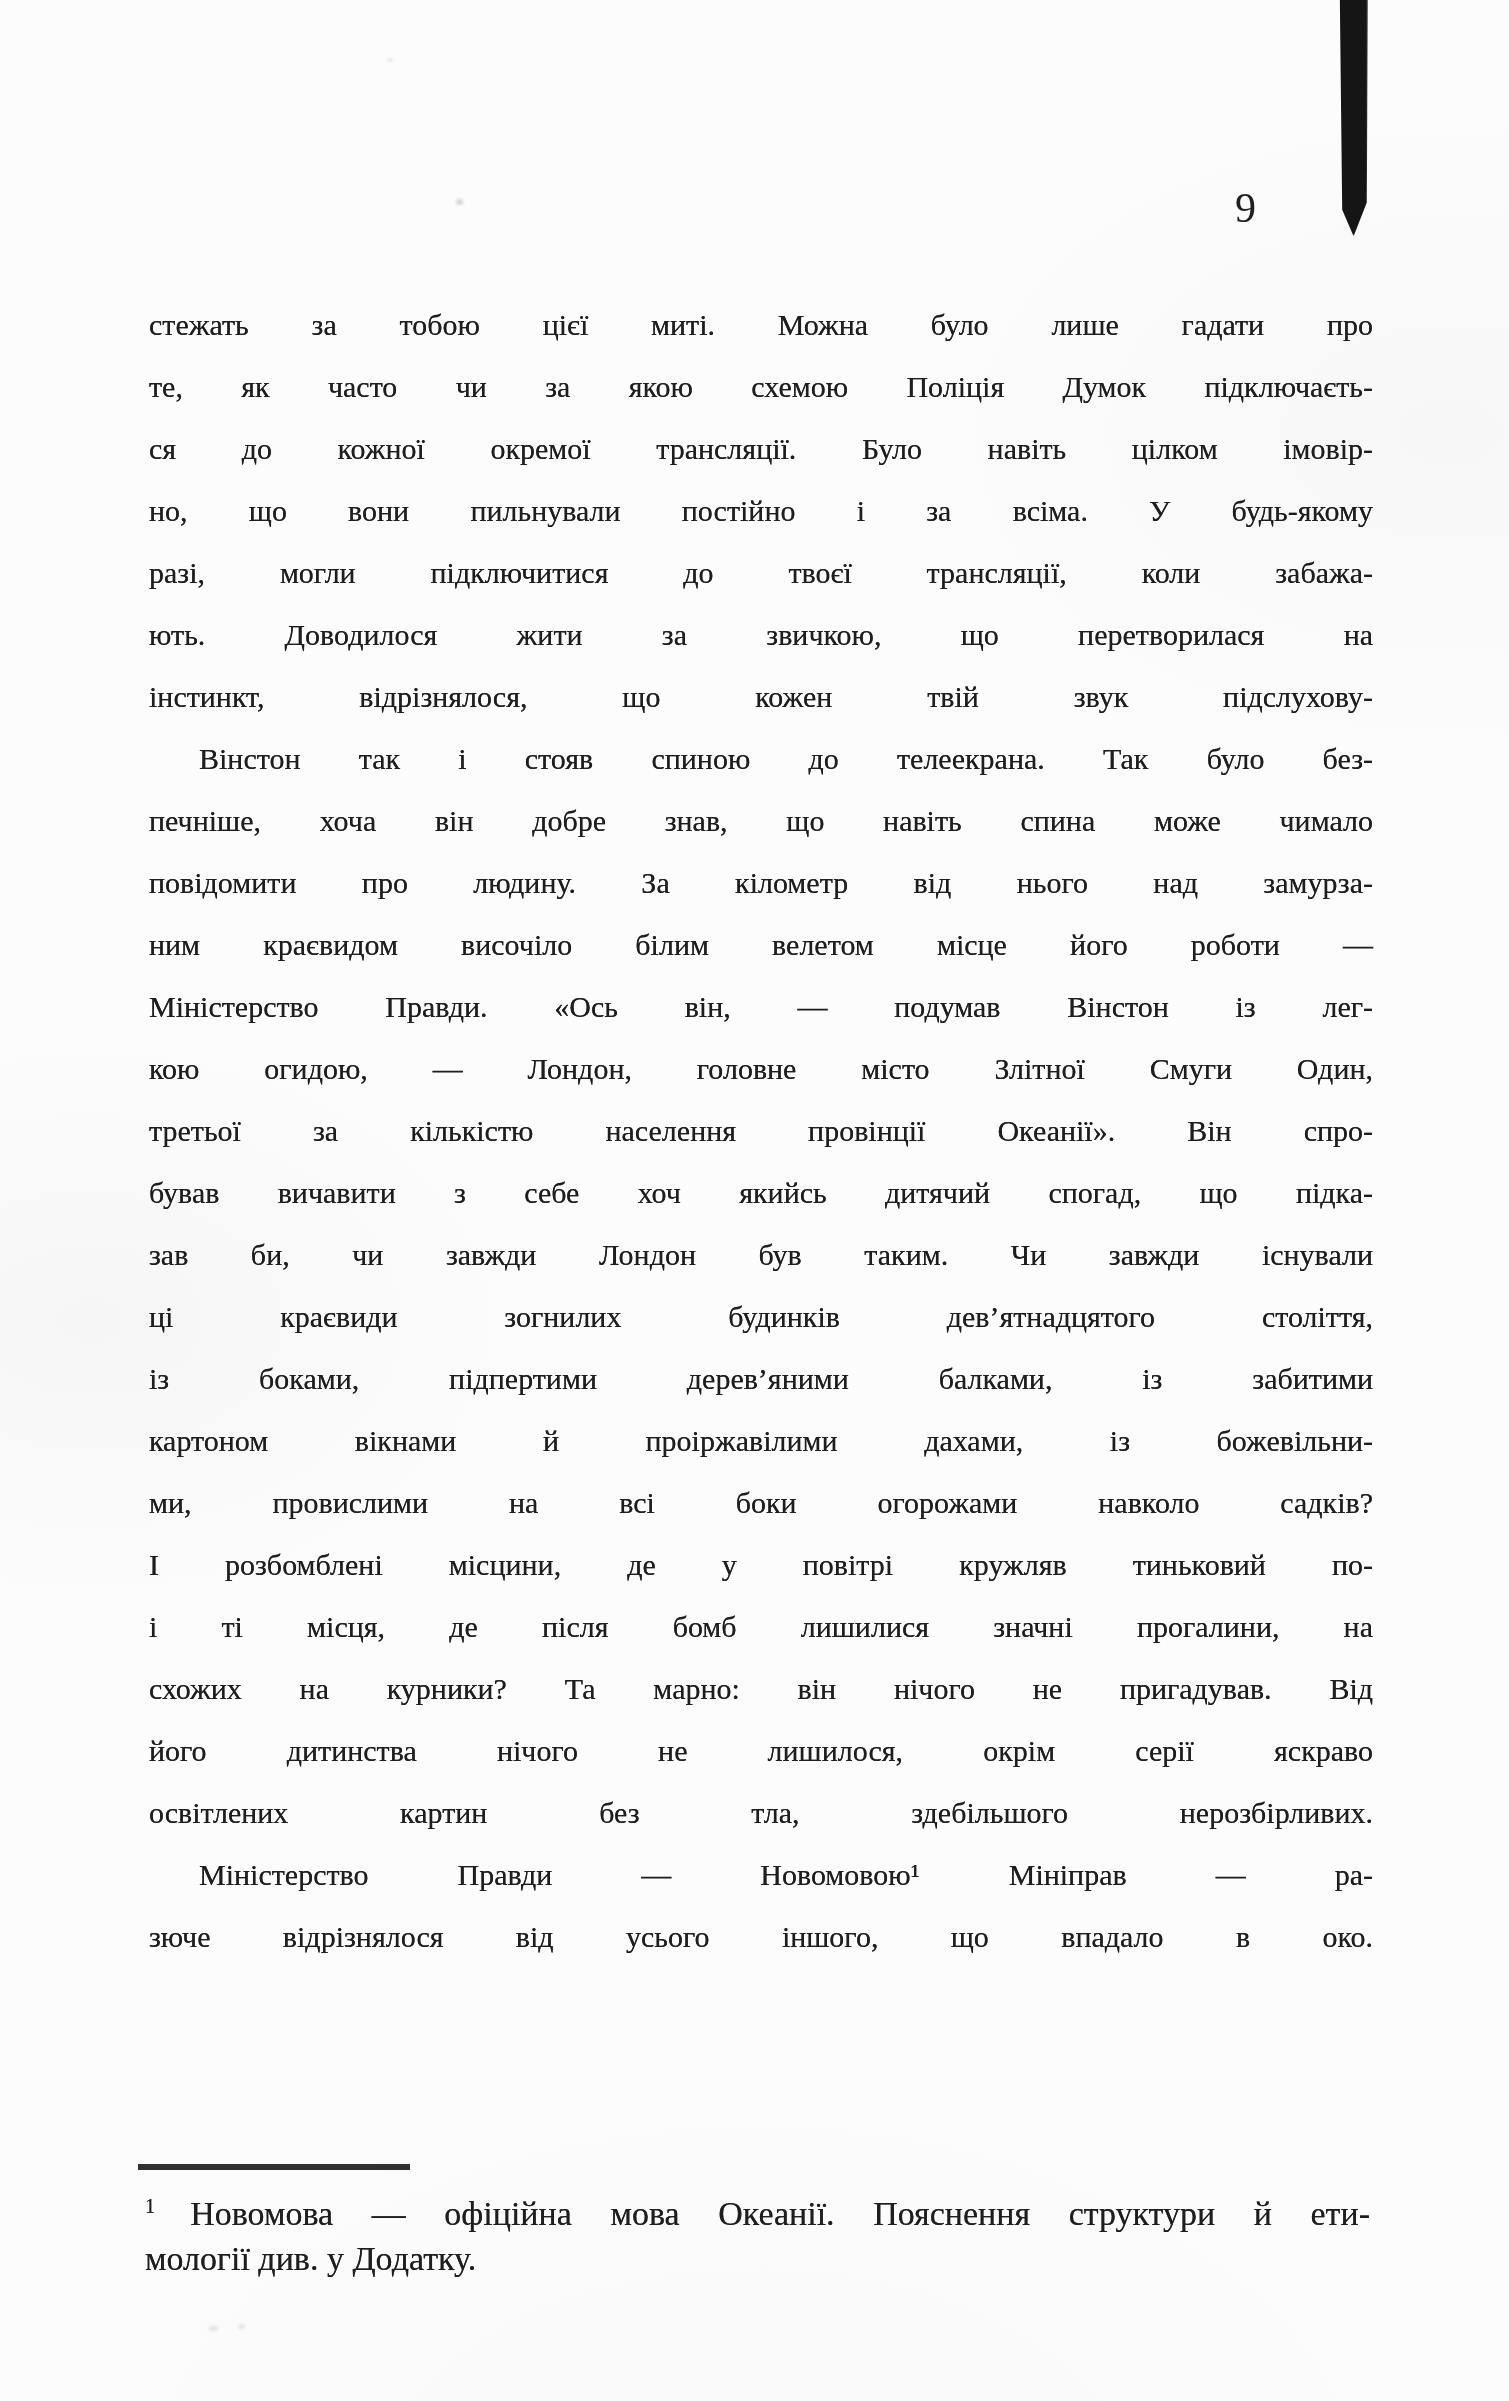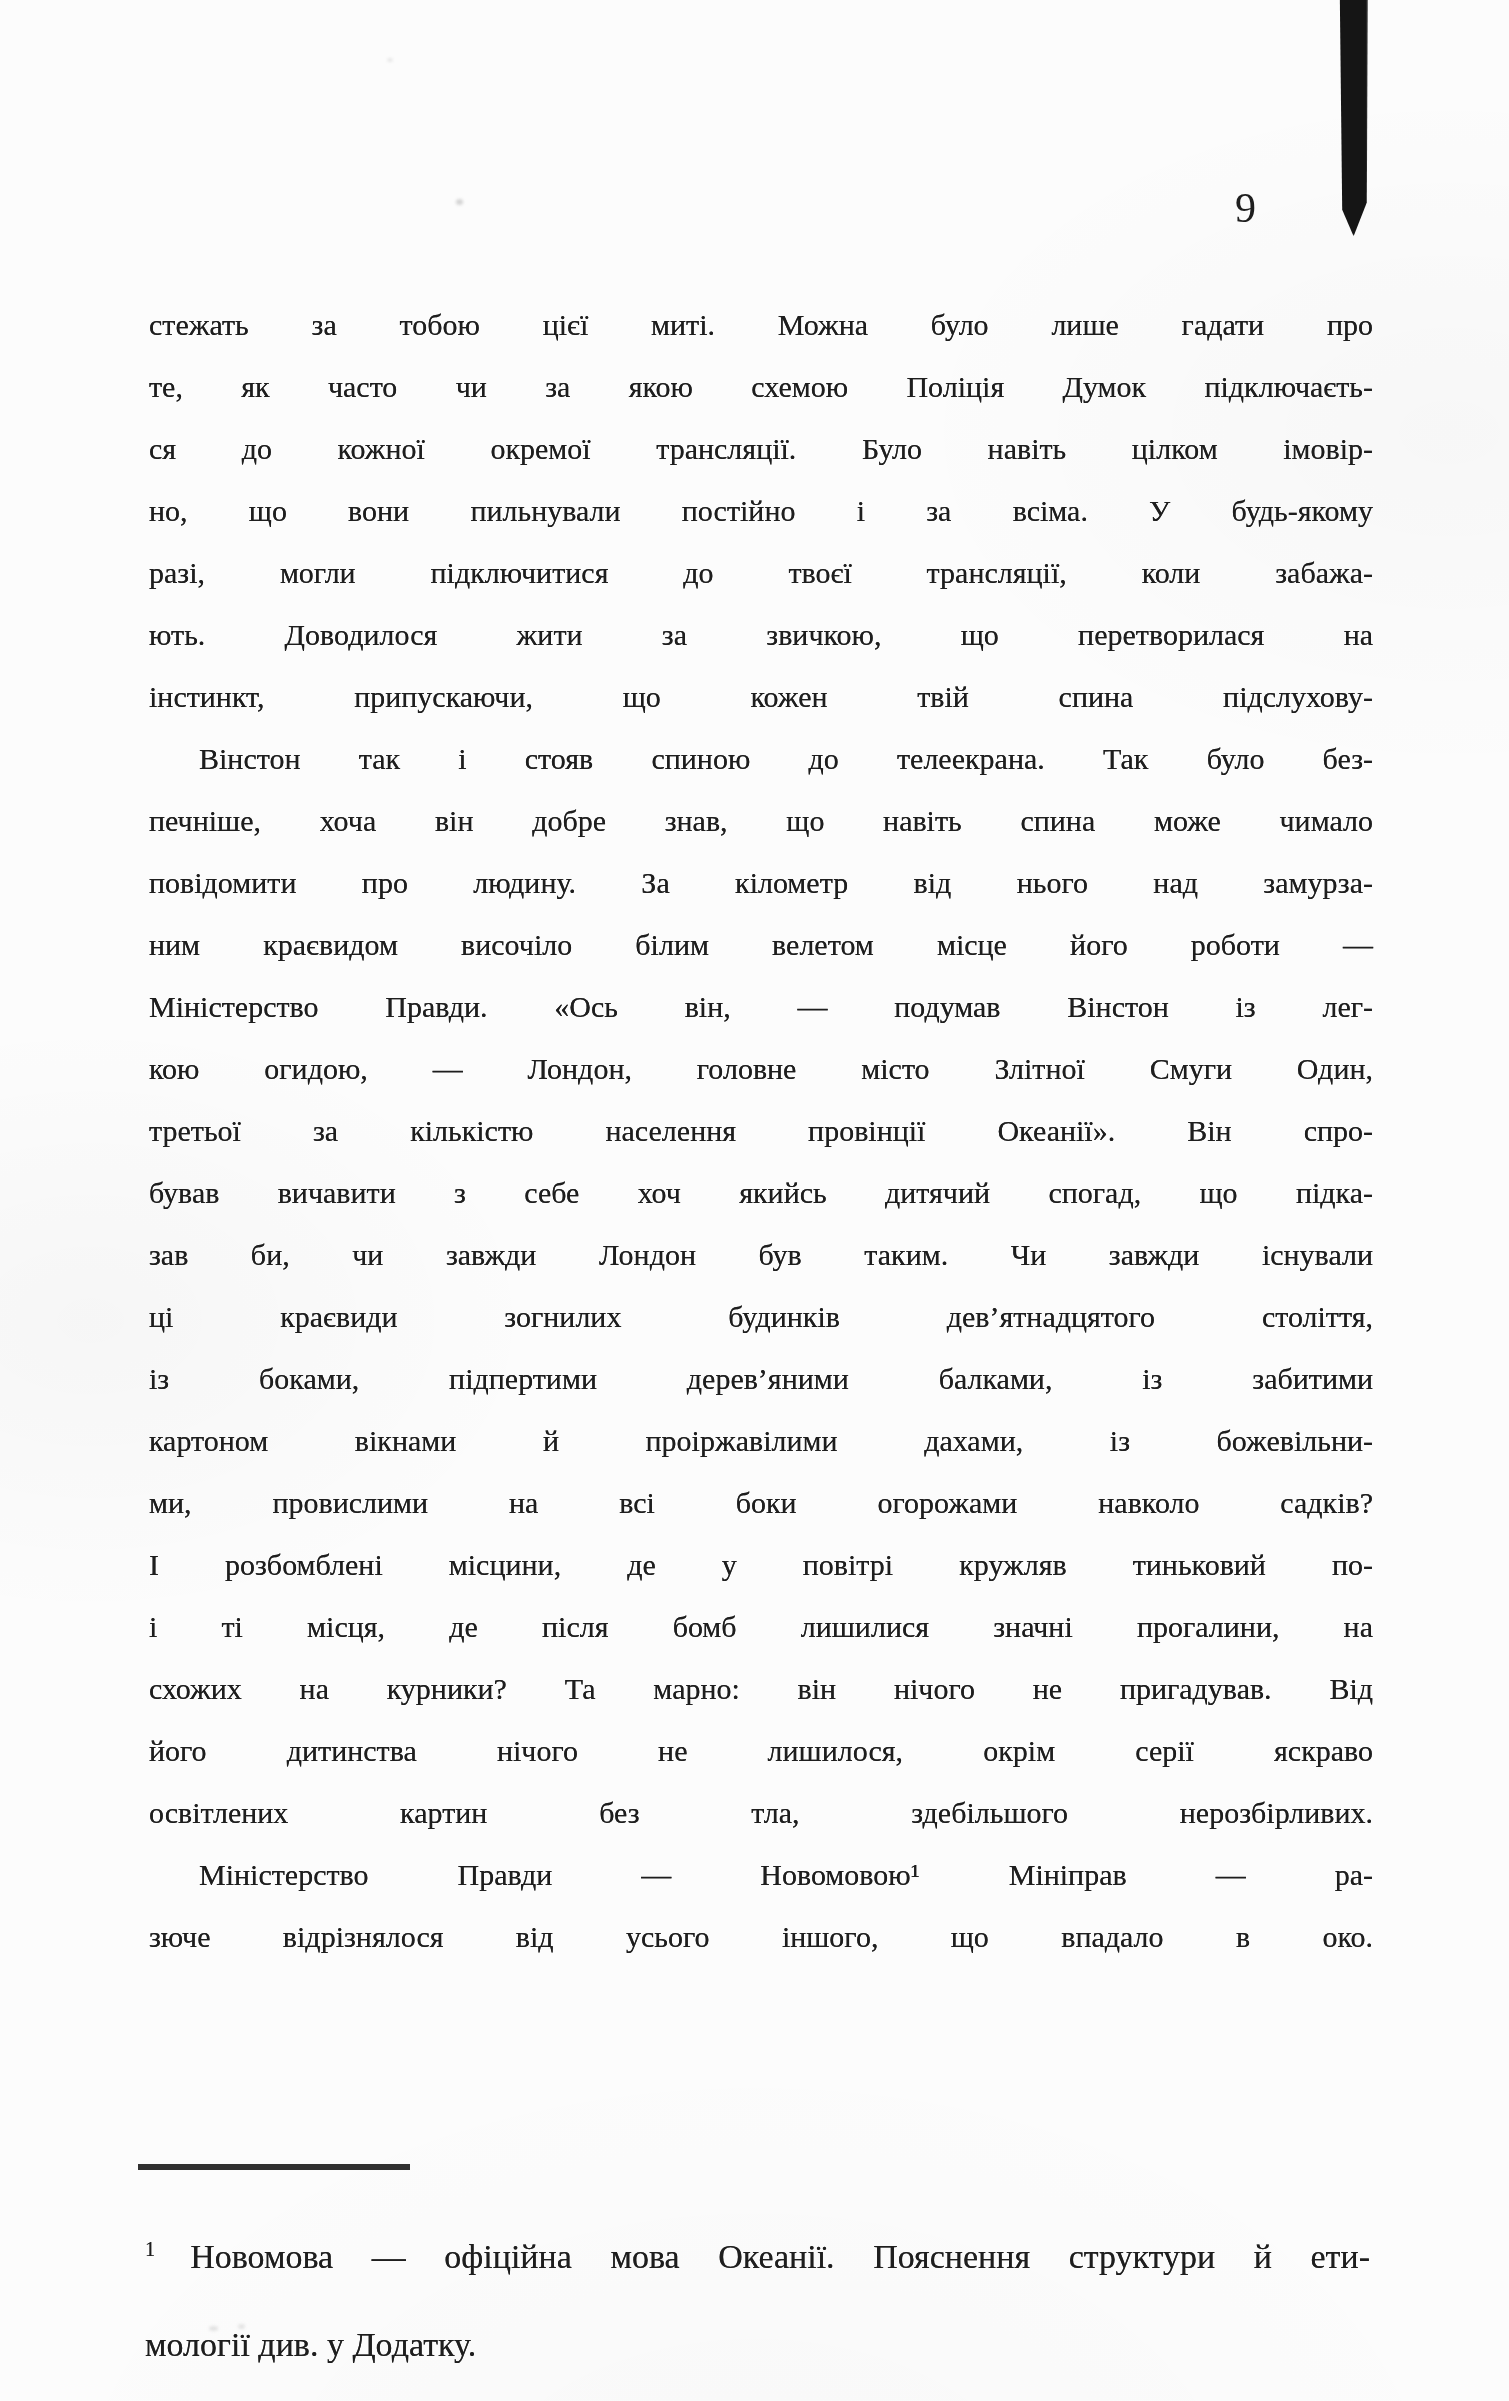--- a/index.html
+++ b/index.html
@@ -71,21 +71,21 @@
 
   .footnote {
     position: absolute;
     left: 145px;
     top: 2191px;
     width: 1225px;
     font-size: 34px;
     line-height: 45px;
     text-shadow: 0 0 0.5px rgba(20,20,20,0.8);
   }
-  .fn-line { text-align: left; margin-top: 43px; }
+  .fn-line { text-align: left; }
   .fn-line.fn-just { text-align: justify; text-align-last: justify; }
   .footnote sup {
     font-size: 20.4px;
     vertical-align: super;
     margin-right: 35px;
     line-height: 0;
   }
 
   
   .speck {
@@ -108,21 +108,21 @@
 
   <div class="page-number">9</div>
 
   <div class="body-text" id="body-text">
       <div class="line">стежать за тобою цієї миті. Можна було лише гадати про</div>
       <div class="line">те, як часто чи за якою схемою Поліція Думок підключаєть-</div>
       <div class="line">ся до кожної окремої трансляції. Було навіть цілком імовір-</div>
       <div class="line">но, що вони пильнували постійно і за всіма. У будь-якому</div>
       <div class="line">разі, могли підключитися до твоєї трансляції, коли забажа-</div>
       <div class="line">ють. Доводилося жити за звичкою, що перетворилася на</div>
-      <div class="line">інстинкт, припускаючи, що кожен твій спина підслухову-</div>
+      <div class="line">інстинкт, відрізнялося, що кожен твій звук підслухову-</div>
       <div class="line indent">Вінстон так і стояв спиною до телеекрана. Так було без-</div>
       <div class="line">печніше, хоча він добре знав, що навіть спина може чимало</div>
       <div class="line">повідомити про людину. За кілометр від нього над замурза-</div>
       <div class="line">ним краєвидом височіло білим велетом місце його роботи —</div>
       <div class="line">Міністерство Правди. «Ось він, — подумав Вінстон із лег-</div>
       <div class="line">кою огидою, — Лондон, головне місто Злітної Смуги Один,</div>
       <div class="line">третьої за кількістю населення провінції Океанії». Він спро-</div>
       <div class="line">бував вичавити з себе хоч якийсь дитячий спогад, що підка-</div>
       <div class="line">зав би, чи завжди Лондон був таким. Чи завжди існували</div>
       <div class="line">ці краєвиди зогнилих будинків дев’ятнадцятого століття,</div>

